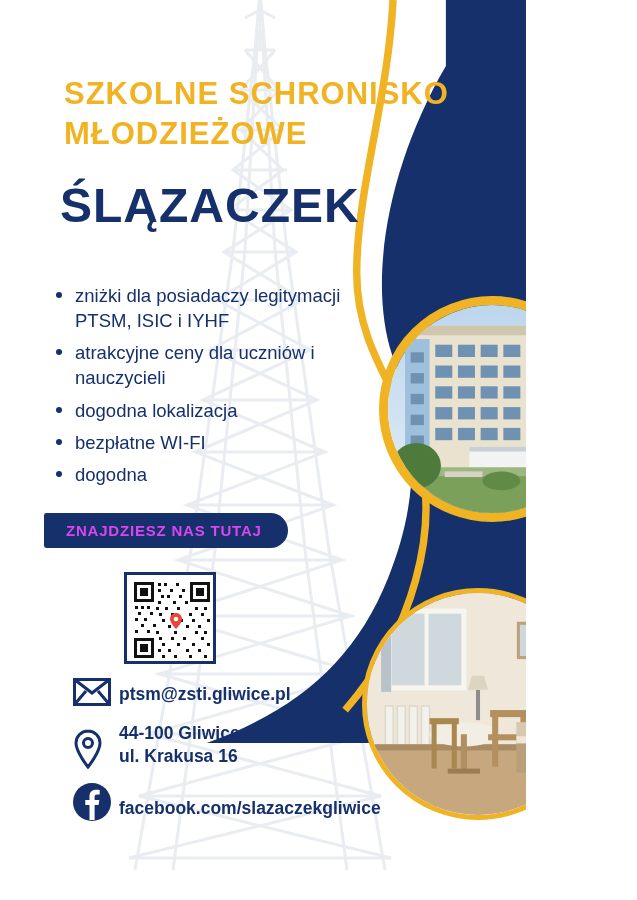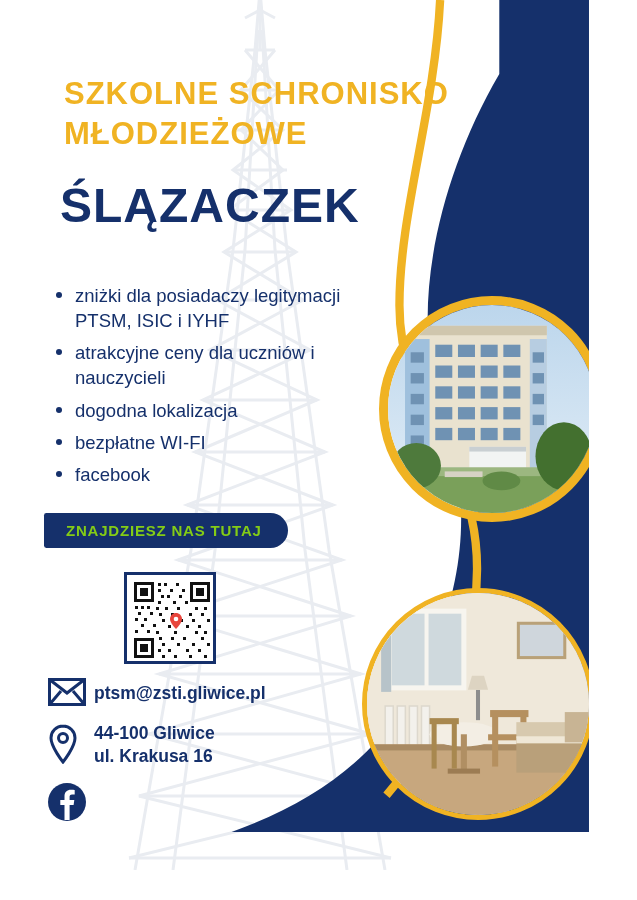--- a/index.html
+++ b/index.html
@@ -5,21 +5,21 @@
   html, body {
     margin: 0;
     padding: 0;
     background: #ffffff;
   }
   body {
     font-family: "Liberation Sans", sans-serif;
   }
   .poster {
     position: relative;
-    width: 589px;
+    width: 526px;
     height: 900px;
     overflow: hidden;
     background: #ffffff;
   }
 
   
   .tower-watermark {
     position: absolute;
     left: 95px;
     top: -10px;
@@ -100,21 +100,21 @@
     border-radius: 50%;
     background: #15306b;
   }
 
   
   .ribbon {
     position: absolute;
     left: 44px;
     top: 513px;
     background: #15306b;
-    color: #84cc16;
+    color: #d946ef;
     font-size: 15px;
     font-weight: bold;
     letter-spacing: 0.8px;
     padding: 9px 26px 9px 22px;
     border-radius: 3px 22px 22px 3px;
     white-space: nowrap;
   }
 
   
   .qr-wrap {
@@ -142,22 +142,23 @@
   
   .contact {
     position: absolute;
     left: 48px;
     top: 678px;
     width: 420px;
     color: #15306b;
   }
   .contact-row {
     display: flex;
-    align-items: center;
+    align-items: flex-end;
     margin-bottom: 14px;
+    margin-left: 25px;
   }
   .contact-icon {
     width: 46px;
     flex: 0 0 46px;
     display: flex;
     align-items: flex-start;
     justify-content: flex-start;
   }
   .contact-text {
     font-size: 17.5px;
@@ -246,21 +247,21 @@
     <p class="line1">SZKOLNE  SCHRONISKO
 MŁODZIEŻOWE</p>
   </div>
   <h1 class="brand">ŚLĄZACZEK</h1>
 
   <ul class="features">
     <li>zniżki dla posiadaczy legitymacji PTSM, ISIC i IYHF</li>
     <li>atrakcyjne ceny dla uczniów i nauczycieli</li>
     <li>dogodna lokalizacja</li>
     <li>bezpłatne WI-FI</li>
-    <li>facebook</li>
+    <li>dogodna</li>
   </ul>
 
   <div class="ribbon">ZNAJDZIESZ NAS TUTAJ</div>
 
   <div class="qr-wrap">
     <svg viewBox="0 0 80 80" width="80" height="80">
       <rect width="80" height="80" fill="#ffffff"></rect>
       <g fill="#111111">
 
         <rect x="2" y="2" width="20" height="20"></rect>
@@ -364,20 +365,21 @@
 ul. Krakusa 16</div>
     </div>
 
     <div class="contact-row row-fb">
       <div class="contact-icon">
         <svg width="38" height="38" viewBox="0 0 38 38">
           <circle cx="19" cy="19" r="19" fill="#15306b"></circle>
           <path d="M21.6 37V22h4l.7-5h-4.7v-3.2c0-1.4.4-2.4 2.5-2.4h2.6V6.9c-.5-.1-2-.2-3.8-.2-3.8 0-6.4 2.3-6.4 6.5V17h-4.2v5h4.2v15z" fill="#ffffff"></path>
         </svg>
       </div>
+      <div class="contact-text">facebook.com/slazaczekgliwice</div>
     </div>
 
   </div>
 
   <div class="photo photo-top">
     <svg viewBox="0 0 220 220" preserveAspectRatio="xMidYMid slice">
       <defs>
         <linearGradient id="sky1" x1="0" y1="0" x2="0" y2="1">
           <stop offset="0%" stop-color="#bcd6ec"></stop>
           <stop offset="100%" stop-color="#e3eef7"></stop>

